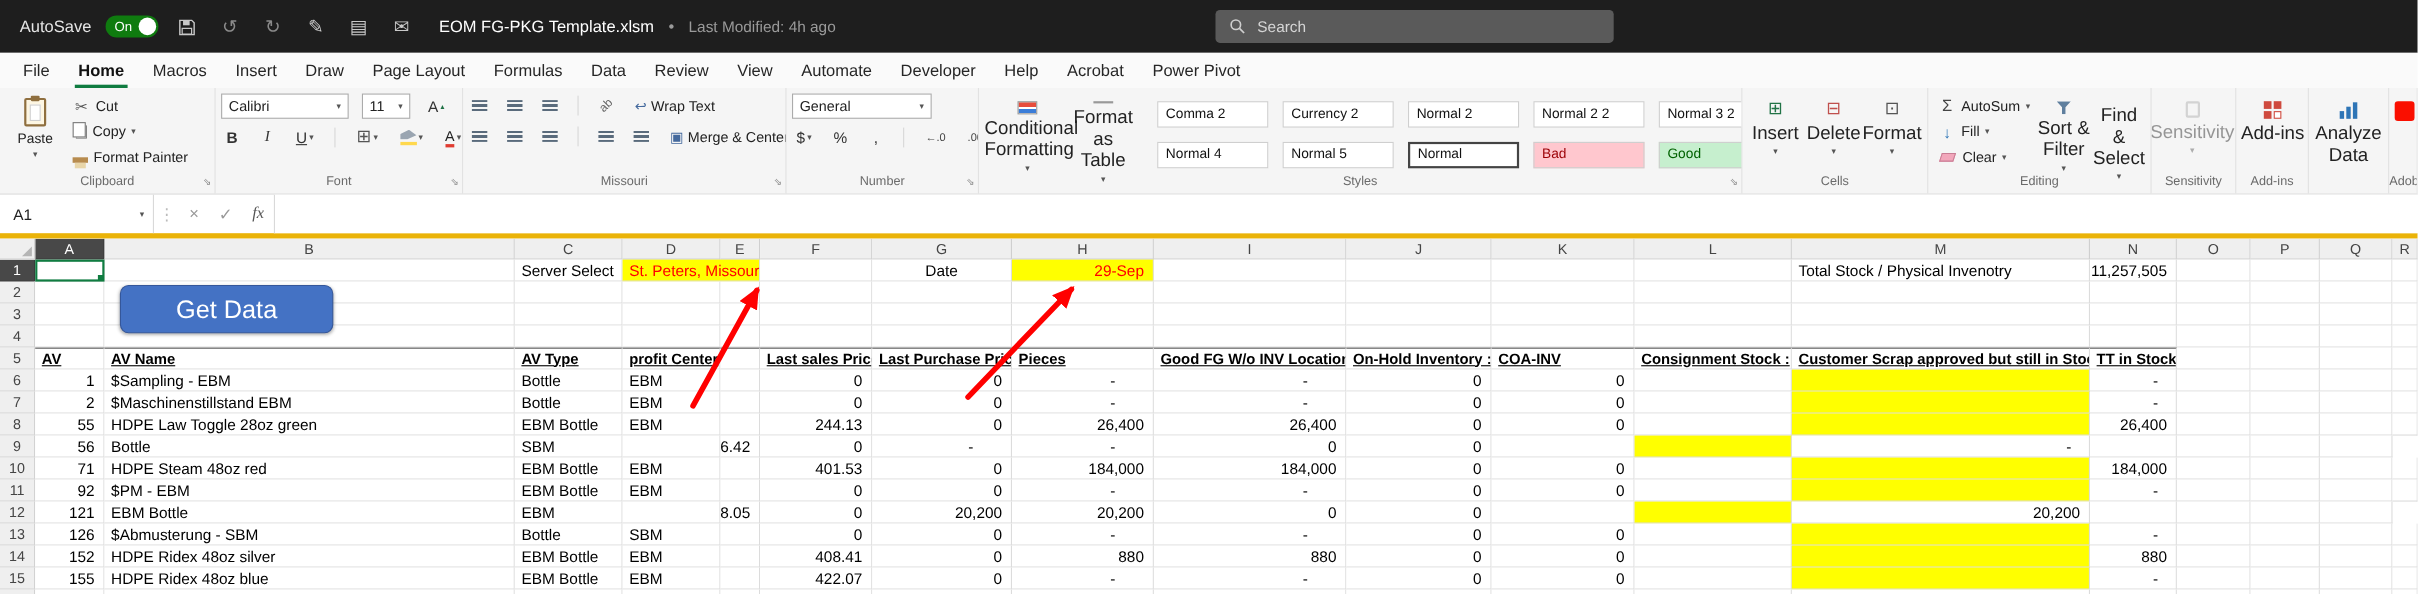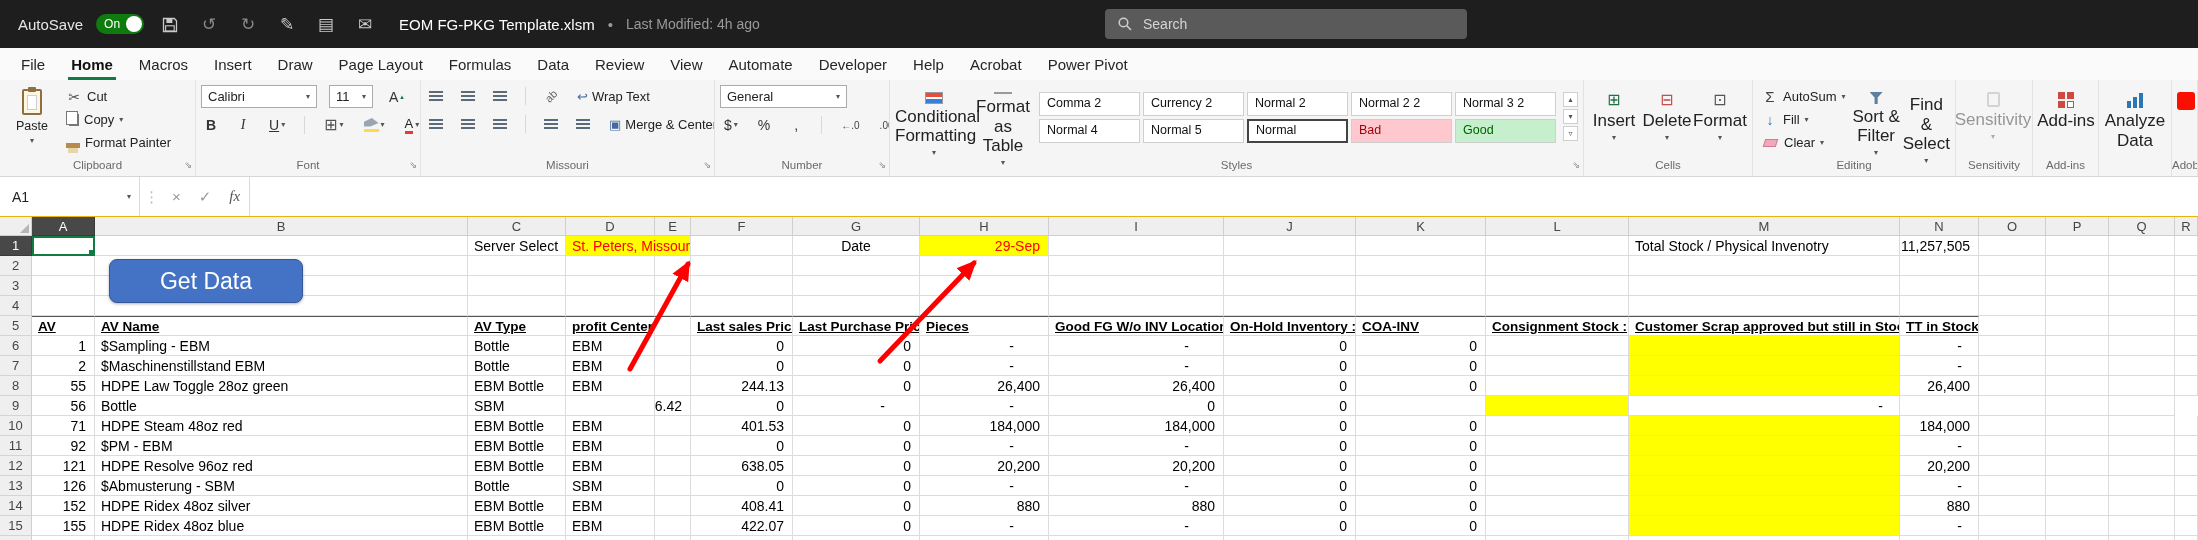--- a/index.html
+++ b/index.html
@@ -68,21 +68,21 @@
   .fillic{width:15px;height:10px;background:#9aa5b1;clip-path:polygon(0 40%,55% 0,100% 50%,45% 85%,0 85%)}
   .cbar{width:15px;height:3px}
   .fcolor{font-size:13px;line-height:1;border-bottom:3px solid #e03c31;padding-bottom:1px;color:#222}
   .bars{width:14px;height:10px;background:repeating-linear-gradient(to bottom,#5a6b7c 0 2px,transparent 2px 4px)}
   .albtn{width:20px;height:19px;display:flex;align-items:center;justify-content:center;cursor:pointer}
   .orient{font-size:11px;color:#666;transform:rotate(-45deg);display:inline-block;width:16px;text-align:center}
   .wbtn{display:flex;align-items:center;gap:4px;font-size:13px;height:22px;padding:0 4px;color:#222;white-space:nowrap;cursor:pointer}
   .wrapic,.mergeic{color:#44699d;font-size:13px}
   .cf-ic{width:18px;height:16px;border:1px solid #999;background:linear-gradient(to bottom,#e74c3c 0 4px,#fff 4px 6px,#3b7dd8 6px 10px,#fff 10px 12px,#f1c40f 12px 16px)}
   .fat-ic{width:18px;height:14px;border:1px solid #999;background:linear-gradient(to bottom,#9dc3e6 0 4px,#fff 4px)}
-  .gallery{display:grid;grid-template-columns:repeat(5,101px);grid-auto-rows:24px;gap:3px;margin:7px 4px 0 6px}
+  .gallery{display:grid;grid-template-columns:repeat(5,101px);grid-auto-rows:24px;gap:13px;margin:7px 4px 0 19px}
   .gcell{background:#fff;border:1px solid #cfcfcf;font-size:12.5px;line-height:21px;padding-left:7px;overflow:hidden;white-space:nowrap;color:#111;cursor:pointer}
   .gcell.sel{border:2px solid #444;line-height:19px}
   .g-bad{background:var(--bad-bg,#FFC7CE);color:var(--bad-text,#9C0006)}
   .g-good{background:var(--good-bg,#C6EFCE);color:var(--good-text,#006100)}
   .gal-arrows{display:flex;flex-direction:column;gap:2px;margin-top:7px}
   .gab{width:15px;height:15px;border:1px solid #cfcfcf;background:#fff;font-size:8px;display:flex;align-items:center;justify-content:center;color:#555;cursor:pointer}
   .sigma{font-size:15px;color:#444}
   .filldn{color:#2e75b6;font-weight:700}
   .eraser{width:13px;height:8px;background:#f2a7bb;border:1px solid #c97e95;transform:skewX(-18deg);margin:0 2px}
   .funnel{width:13px;height:13px;background:#5f7f9e;clip-path:polygon(0 0,100% 0,62% 46%,62% 100%,38% 100%,38% 46%)}
@@ -90,21 +90,21 @@
   .sens-ic{width:13px;height:15px;border:2px solid #aaa;border-radius:2px}
   .addins-ic{width:16px;height:16px;display:grid;grid-template-columns:1fr 1fr;grid-template-rows:1fr 1fr;gap:2px}
   .addins-ic i{background:#cf4a3e}
   .addins-ic i:last-child{background:#fff;border:1px solid #cf4a3e}
   .ana-ic{display:flex;align-items:flex-end;gap:2px;height:16px}
   .ana-ic i{width:4px;background:#2e75b6;display:block}
   .ana-ic i:nth-child(1){height:7px}.ana-ic i:nth-child(2){height:11px}.ana-ic i:nth-child(3){height:15px}
   .adobe-ic{width:18px;height:18px;background:#FA0F00;border-radius:3px}
 
   
-  .formulabar{position:absolute;top:177px;left:0;width:100%;height:40px;background:#fff;border-bottom:1px solid #eab308;display:flex;align-items:center}
+  .formulabar{position:absolute;top:177px;left:0;width:100%;height:40px;background:#fff;border-bottom:5px solid #eab308;display:flex;align-items:center}
   .namebox{width:140px;height:100%;display:flex;align-items:center;justify-content:space-between;padding:0 8px 0 12px;font-size:14px;color:#222;border-right:1px solid #d9d9d9;cursor:pointer}
   .fb-ic{font-size:15px;color:#999;margin:0 9px;cursor:pointer}
   .fb-ic.dots{color:#bbb;margin:0 4px;cursor:default}
   .fb-ic.fx{font-family:"Liberation Serif",serif;font-style:italic;color:#555}
   .fb-input{flex:1;height:100%;border-left:1px solid #d9d9d9;background:#fff;display:flex;align-items:center;padding-left:8px;font-size:14px;cursor:text}
 
   
   .sheet{position:absolute;top:217px;left:0;width:100%;height:323px;overflow:hidden;background:#fff}
   .colstrip{height:19px;display:flex}
   .corner{width:32px;height:19px;background:#efefef;border-right:1px solid #cfcfcf;border-bottom:1px solid #cfcfcf;position:relative;cursor:pointer}
@@ -742,21 +742,20 @@
           <div class="cell cM yellow"></div>
           <div class="cell cN right dash">-</div>
           <div class="cell cO"></div>
           <div class="cell cP"></div>
           <div class="cell cQ"></div>
           <div class="cell cR"></div>
         </div>
         <div class="srow">
           <div class="rnum">12</div>
           <div class="cell cA right">121</div>
-          <div class="cell cB">HDPE Resolve 96oz red</div>
           <div class="cell cC">EBM Bottle</div>
           <div class="cell cD">EBM</div>
           <div class="cell cE"></div>
           <div class="cell cF right">638.05</div>
           <div class="cell cG right">0</div>
           <div class="cell cH right">20,200</div>
           <div class="cell cI right">20,200</div>
           <div class="cell cJ right">0</div>
           <div class="cell cK right">0</div>
           <div class="cell cL"></div>

